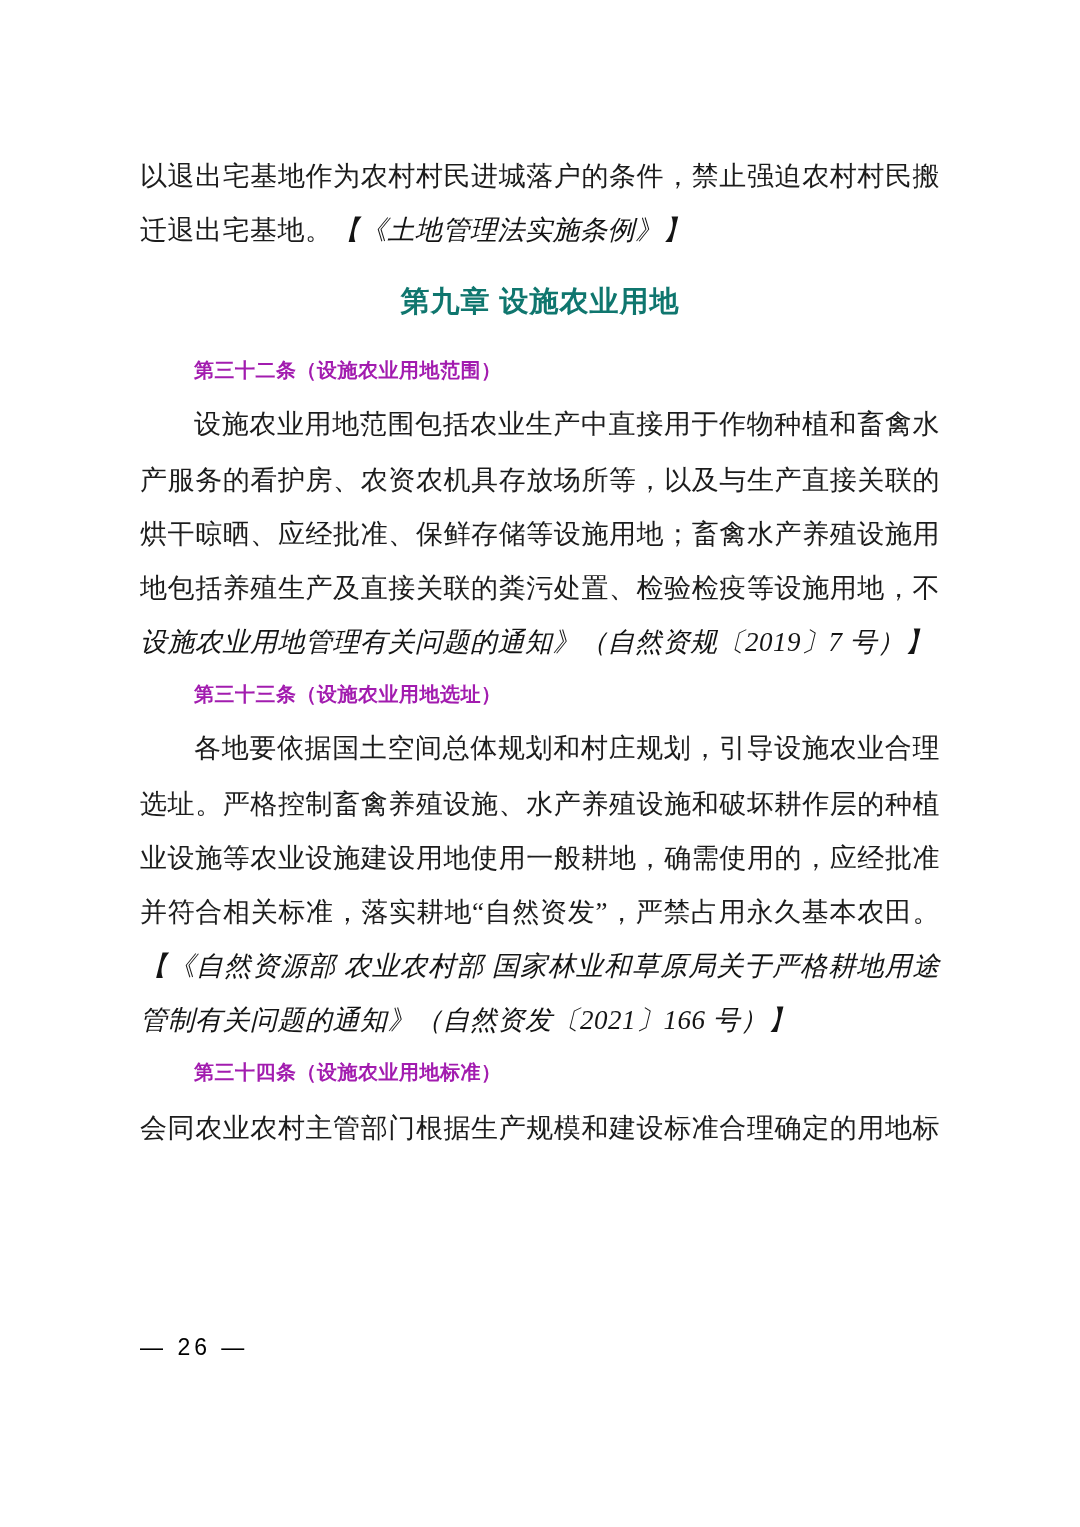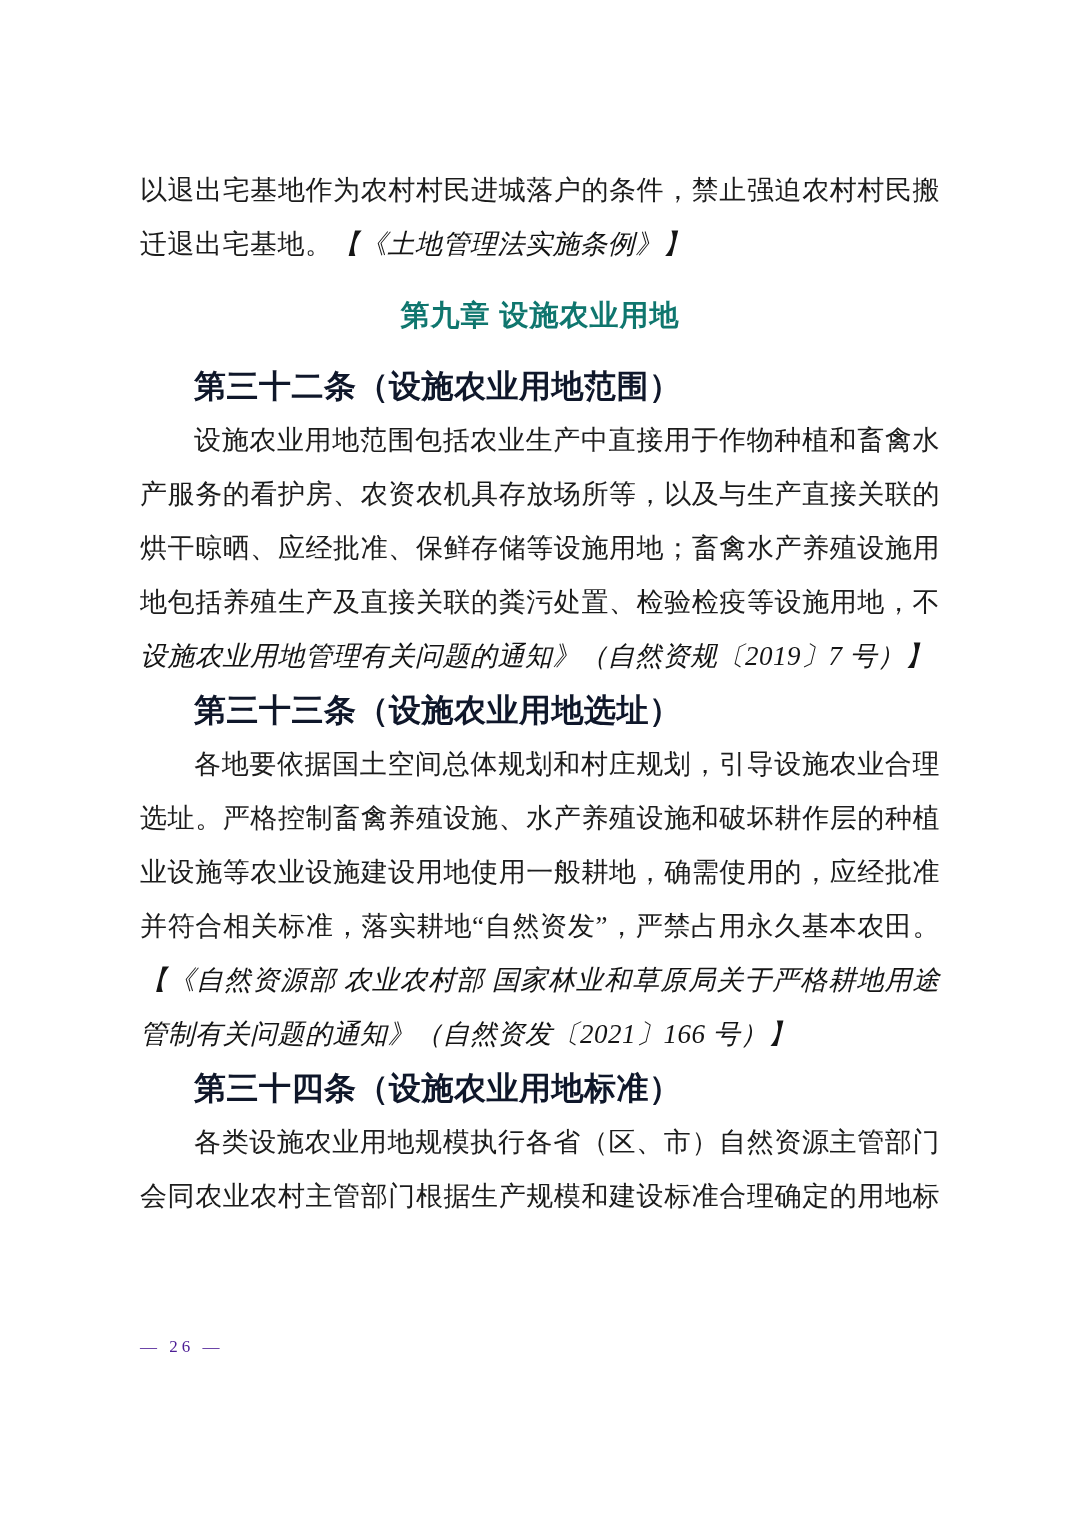--- a/index.html
+++ b/index.html
@@ -11,78 +11,78 @@
     height: 1527px;
     background: #ffffff;
     overflow: hidden;
     font-family: "Liberation Serif", serif;
     color: #1c1c1c;
   }
 
   .doc {
     position: absolute;
     left: 140px;
-    top: 163px;
+    top: 149px;
     width: 800px;
   }
 
   
   .block {
     font-size: 27px;
     line-height: 54px;
     height: 54px;
     white-space: nowrap;
     letter-spacing: 0.5px;
   }
 
   .block.stretch {
     white-space: normal;
     text-align: justify;
     text-align-last: justify;
   }
 
-  .block.indent { text-indent: 54px; }
+  .block.indent { text-indent: 54px; font-family: Liberation Mono, monospace; }
 
   .block.chapter {
     height: 88px;
     line-height: 88px;
     text-align: center;
     text-align-last: center;
     font-family: "Liberation Sans", sans-serif;
     font-weight: bold;
     font-size: 29px;
     color: #0f766e;
     letter-spacing: 1px;
   }
 
   .block.article {
-    font-family: Liberation Sans, sans-serif;
+    font-family: Liberation Mono, monospace;
     font-weight: bold;
-    font-size: 32px;
-    color: #0f172a;
+    font-size: 20px;
+    color: #a21caf;
     text-indent: 54px;
   }
 
   .seg-body { font-style: normal; }
 
   
   .seg-cite {
     font-style: italic;
     color: #141414;
   }
 
   .page-number {
     position: absolute;
     left: 140px;
     top: 1326px;
-    font-size: 17px;
+    font-size: 23px;
     line-height: 42px;
-    color: #4c1d95;
+    color: #000000;
     letter-spacing: 4px;
-    font-family: Liberation Serif, serif;
+    font-family: Liberation Sans, sans-serif;
   }
 </style>
 </head>
 <body>
 
 <div class="page">
   <div class="doc" id="doc-blocks">
       <div class="block line stretch"><span class="seg-body">以退出宅基地作为农村村民进城落户的条件，禁止强迫农村村民搬</span></div>
       <div class="block line"><span class="seg-body">迁退出宅基地。</span><span class="seg-cite">【《土地管理法实施条例》】</span></div>
       <div class="block chapter"><span class="seg-heading">第九章 设施农业用地</span></div>
@@ -93,17 +93,16 @@
       <div class="block line stretch"><span class="seg-body">地包括养殖生产及直接关联的粪污处置、检验检疫等设施用地，不</span></div>
       <div class="block line"><span class="seg-cite">设施农业用地管理有关问题的通知》（自然资规〔2019〕7 号）】</span></div>
       <div class="block article"><span class="seg-heading">第三十三条（设施农业用地选址）</span></div>
       <div class="block line indent stretch"><span class="seg-body">各地要依据国土空间总体规划和村庄规划，引导设施农业合理</span></div>
       <div class="block line stretch"><span class="seg-body">选址。严格控制畜禽养殖设施、水产养殖设施和破坏耕作层的种植</span></div>
       <div class="block line stretch"><span class="seg-body">业设施等农业设施建设用地使用一般耕地，确需使用的，应经批准</span></div>
       <div class="block line stretch"><span class="seg-body">并符合相关标准，落实耕地“自然资发”，严禁占用永久基本农田。</span></div>
       <div class="block line stretch"><span class="seg-cite">【《自然资源部 农业农村部 国家林业和草原局关于严格耕地用途</span></div>
       <div class="block line"><span class="seg-cite">管制有关问题的通知》（自然资发〔2021〕166 号）】</span></div>
       <div class="block article"><span class="seg-heading">第三十四条（设施农业用地标准）</span></div>
-      <div class="block line indent stretch"><span class="seg-body">各类设施农业用地规模执行各省（区、市）自然资源主管部门</span></div>
       <div class="block line stretch"><span class="seg-body">会同农业农村主管部门根据生产规模和建设标准合理确定的用地标</span></div>
     </div>
   <div class="page-number">— 26 —</div>
 </div>
 
 </body></html>

